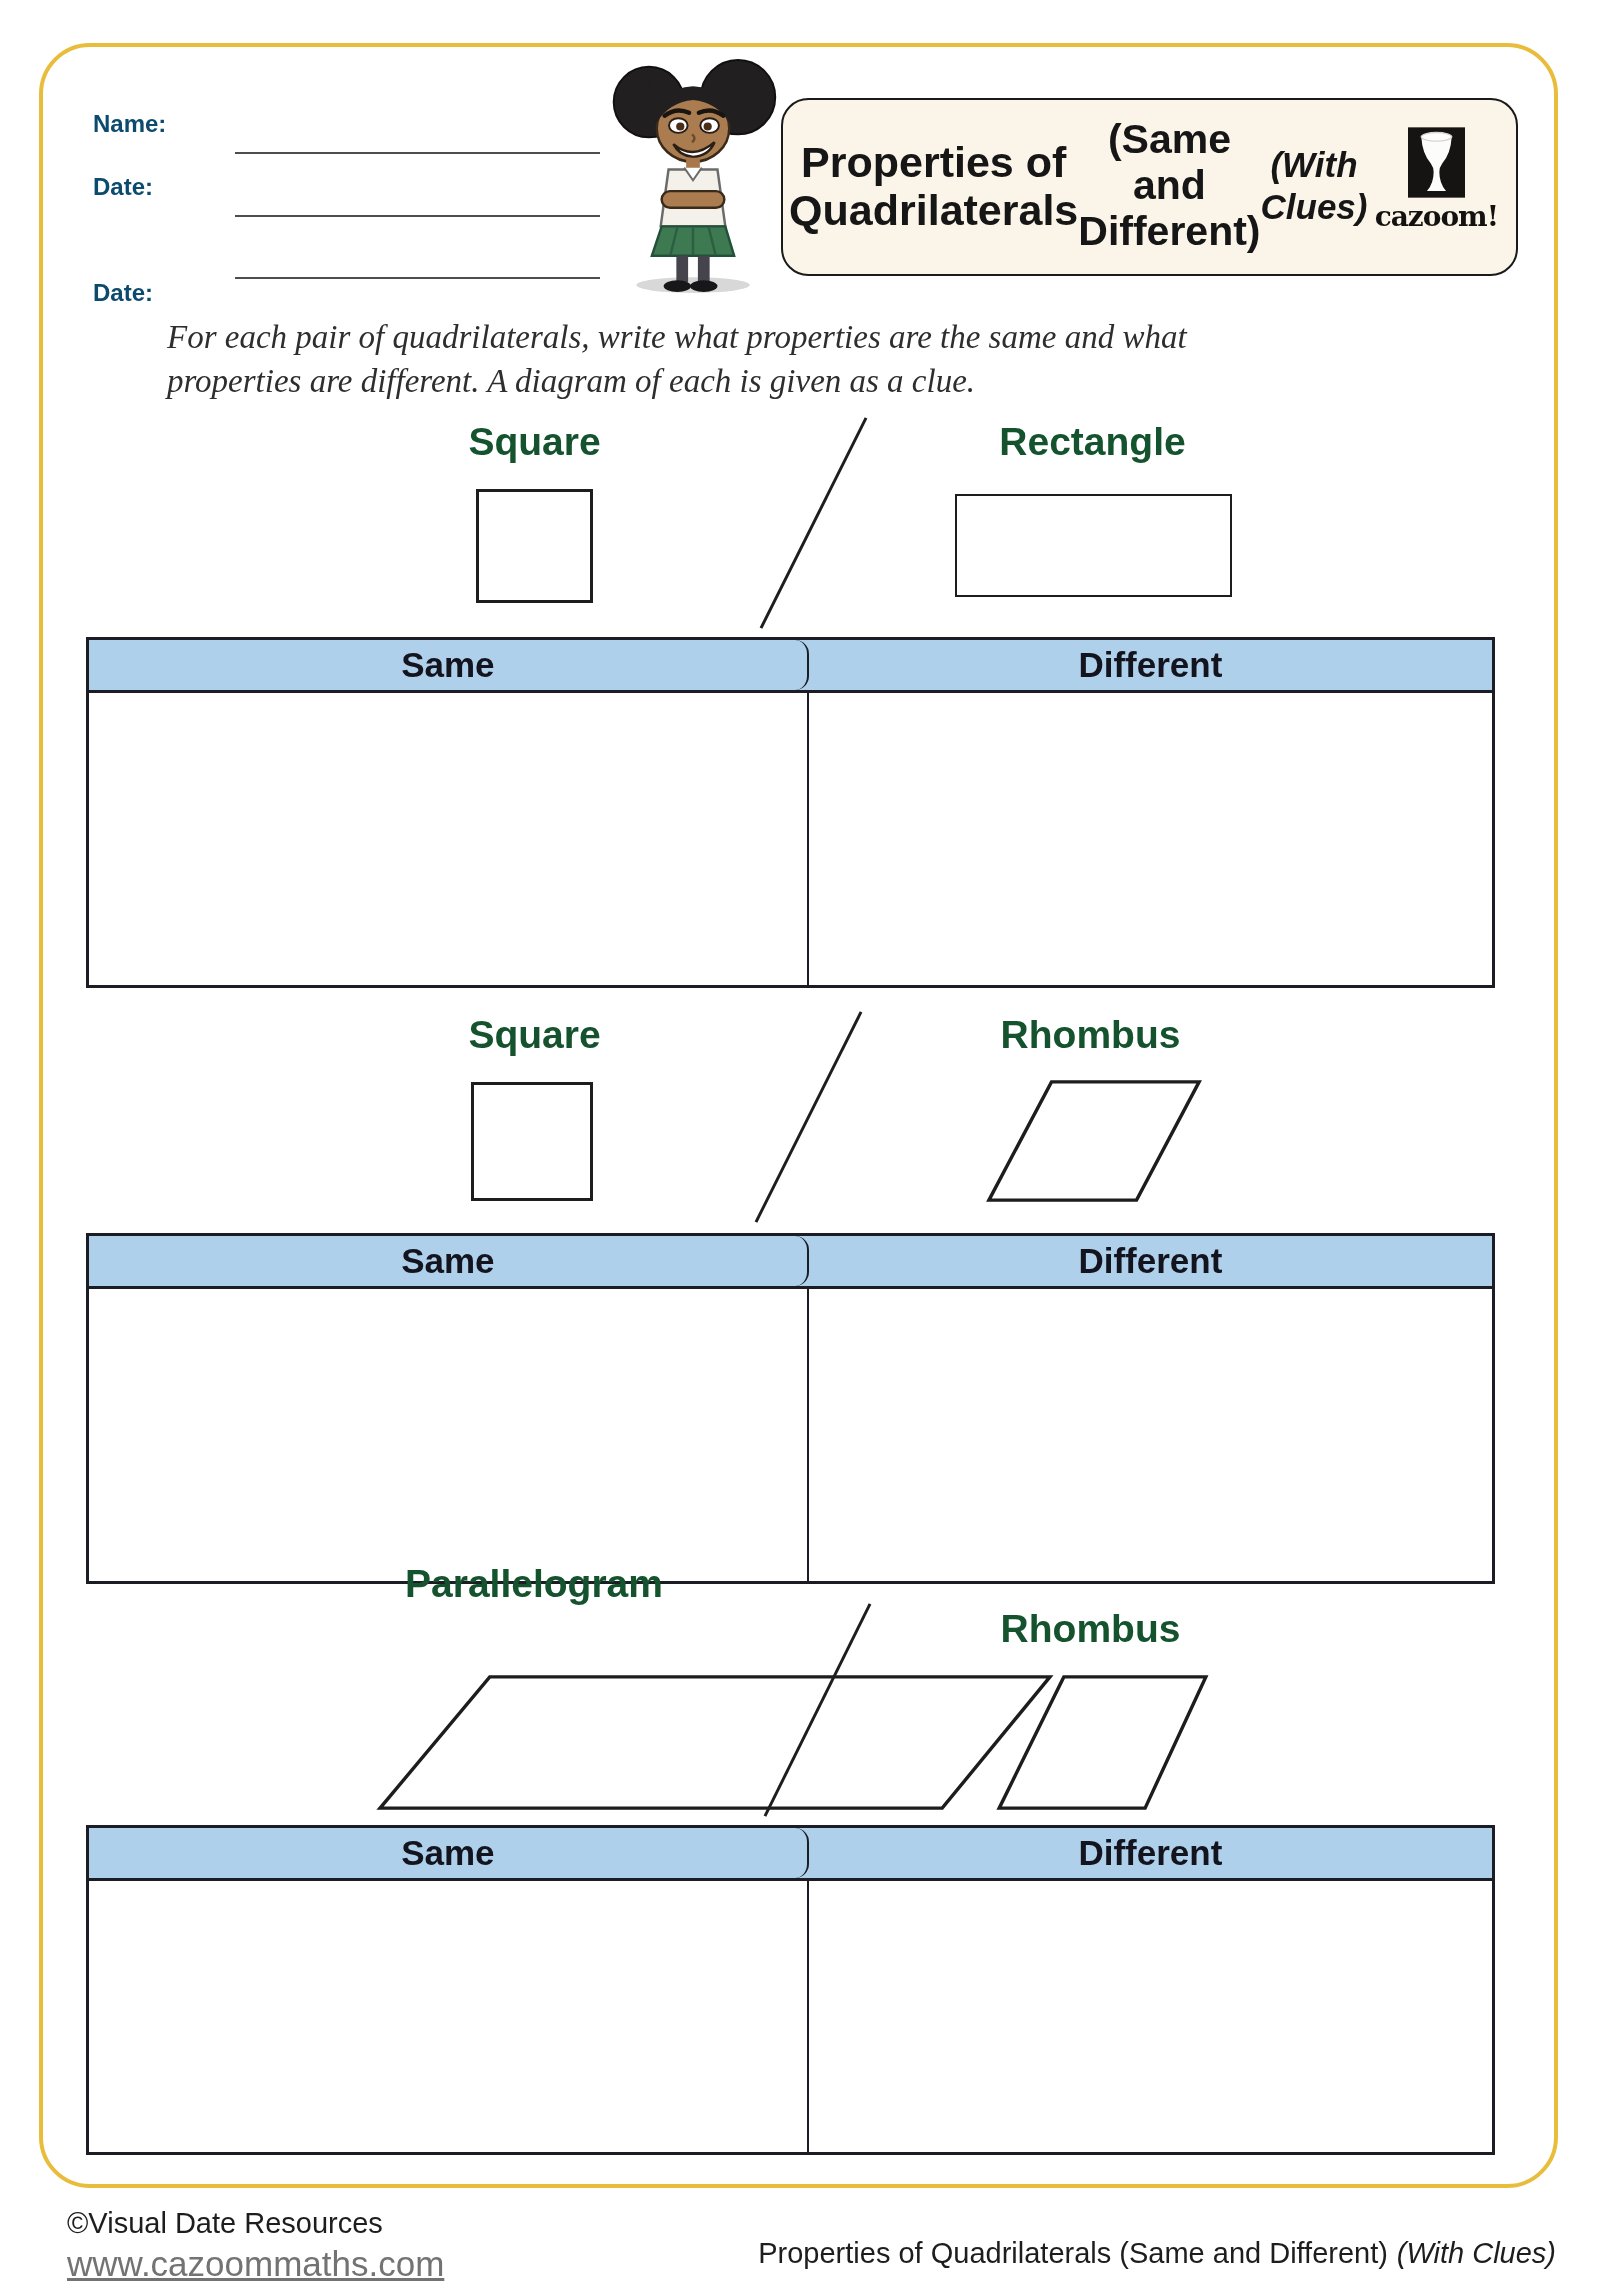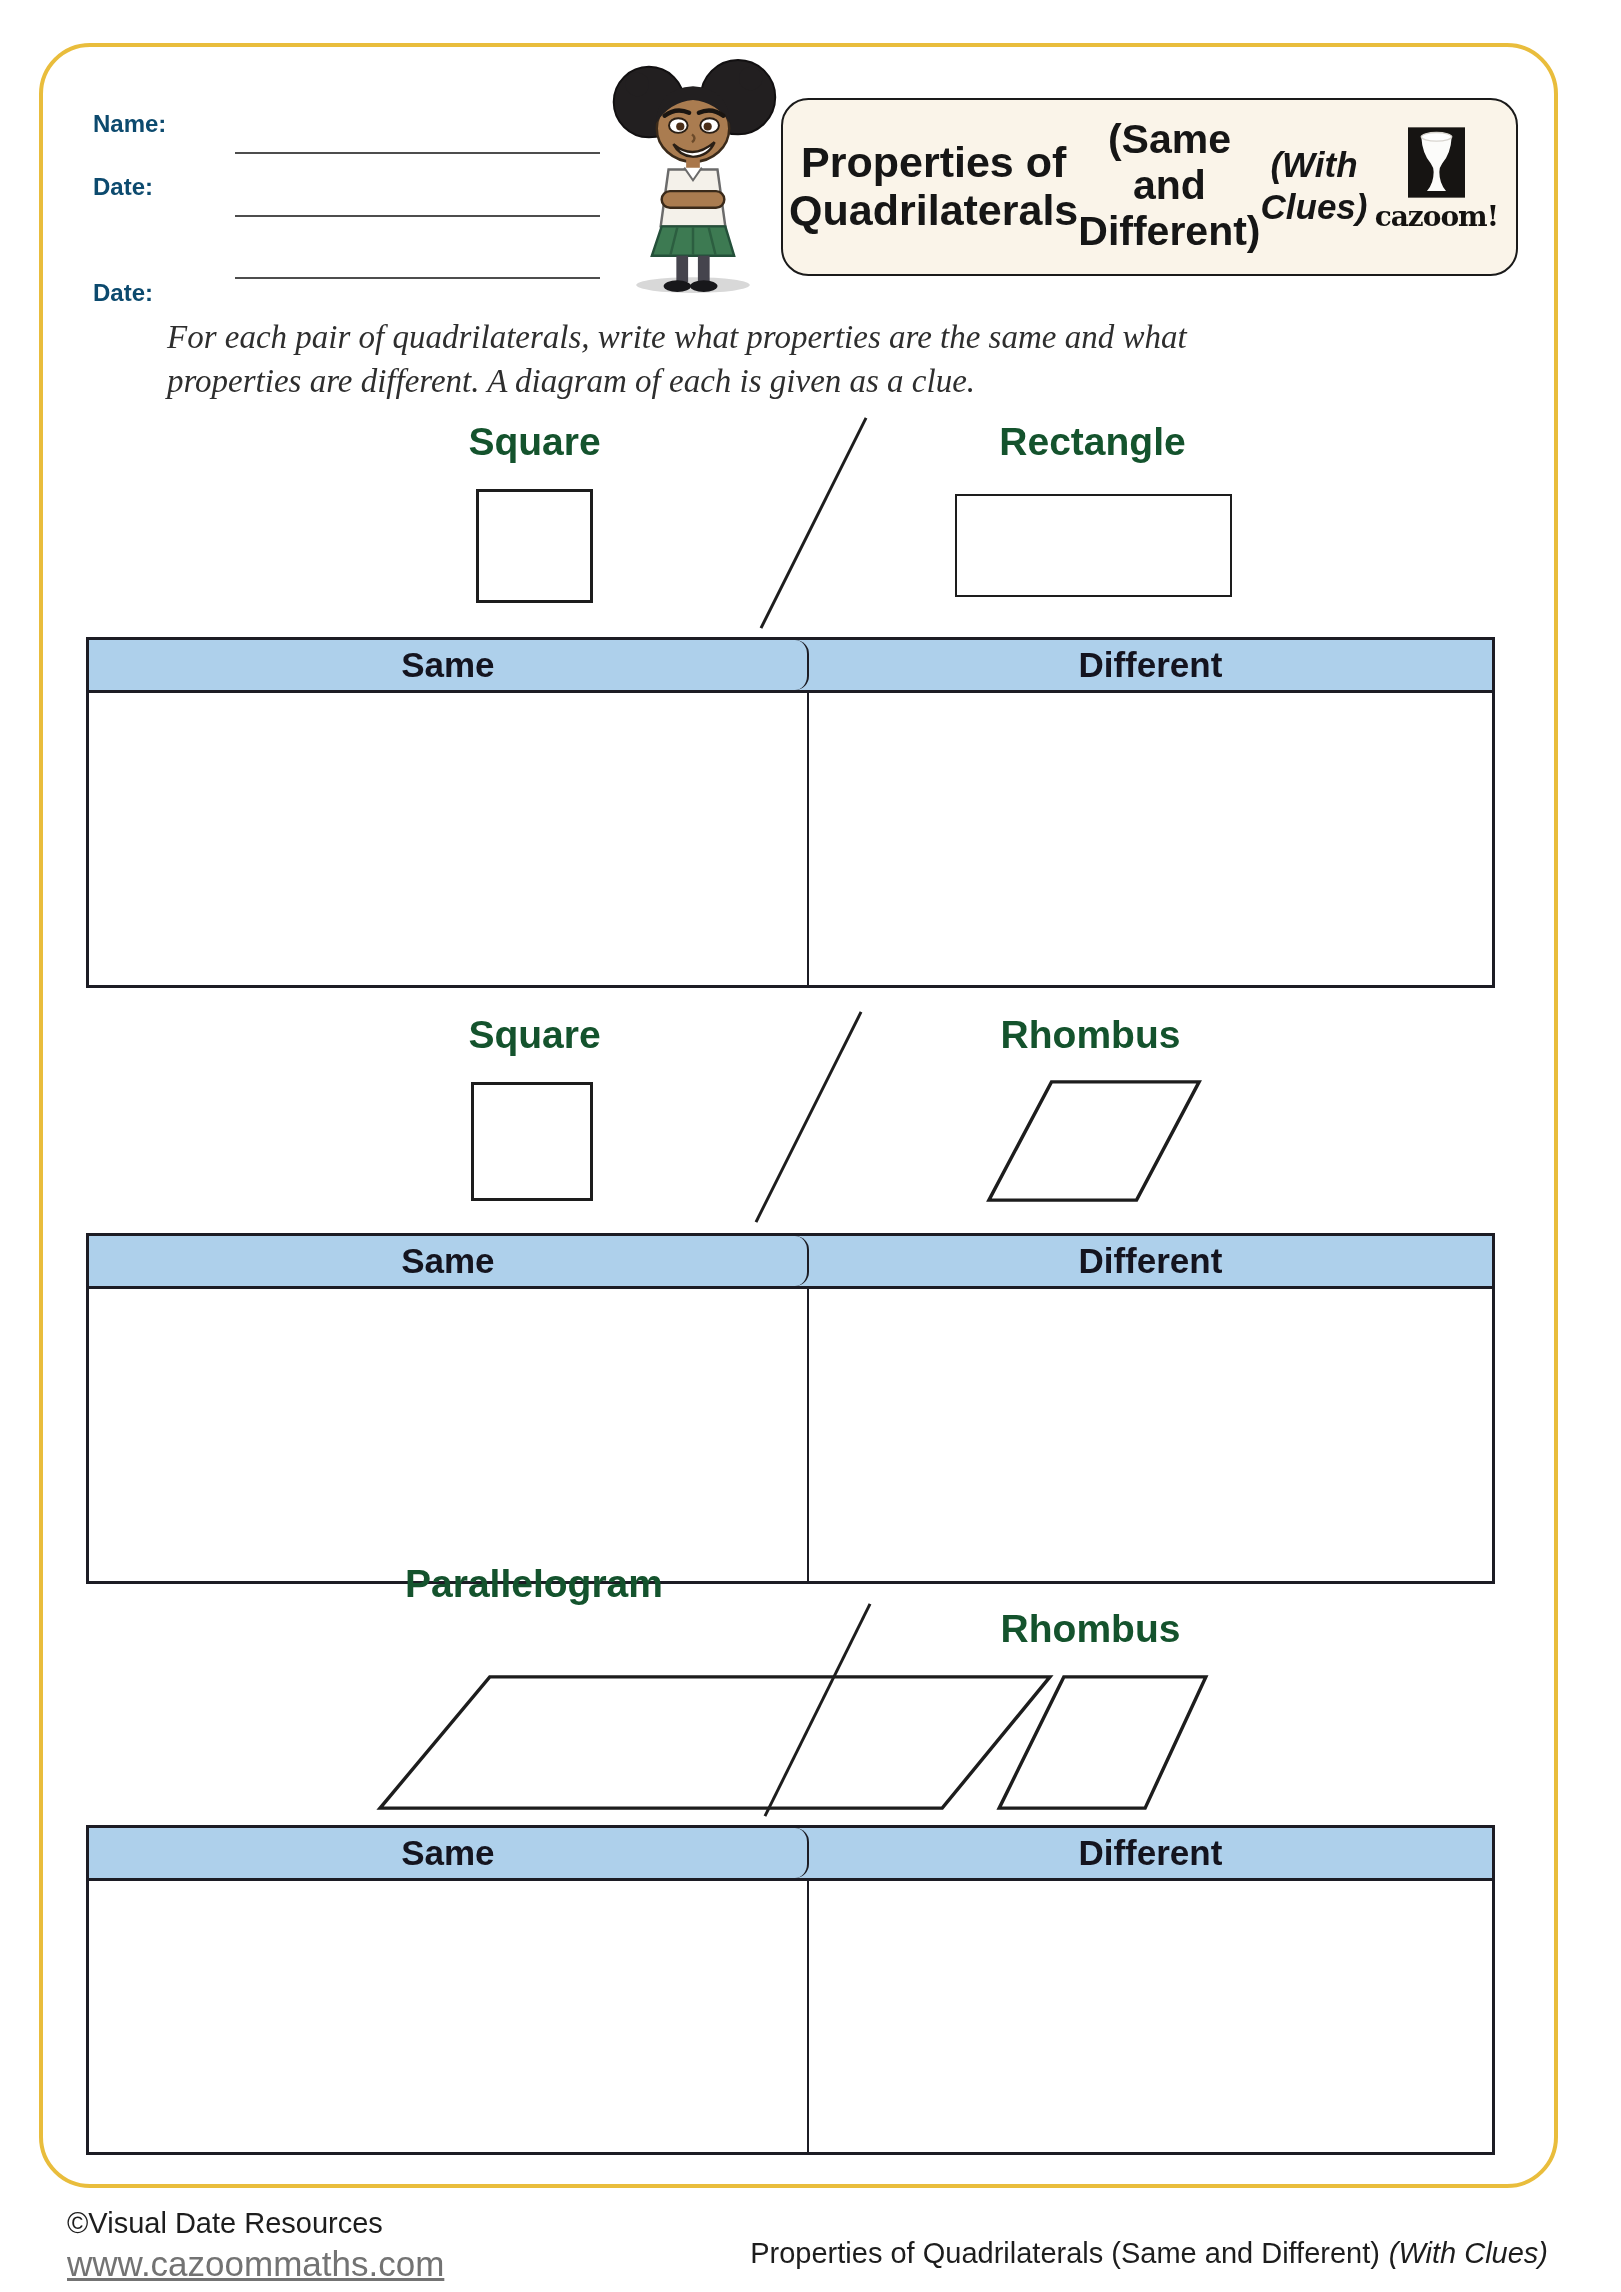--- a/index.html
+++ b/index.html
@@ -59,21 +59,21 @@
   .answer-table .c1 { width:51.3%; border-right:2.9px solid #1C1C24; }
   .answer-table .c2 { width:48.7%; }
   .t1 .row, .t2 .row { height:292px; }
   .t3 .row { height:271px; }
   
   .footer-copyright { position:absolute; left:67px; top:2207px; font-size:29px; color:#1d1d1d; }
   .footer-link {
     position:absolute; left:67px; top:2244px; font-size:35px;
     color:#737373; text-decoration:underline; cursor:pointer;
   }
-  .footer-doc-title { position:absolute; right:73px; top:2237px; font-size:29px; color:#1d1d1d; white-space:nowrap; }
+  .footer-doc-title { position:absolute; right:65px; top:2237px; font-size:29px; color:#1d1d1d; white-space:nowrap; }
   .footer-doc-title .suffix { font-style:italic; margin-left:8.8px; }
 </style>
 </head>
 <body>
 
 <div class="page">
 
   <div class="frame"></div>
 
   <div class="field-label" style="top:110px;">Name:</div>

